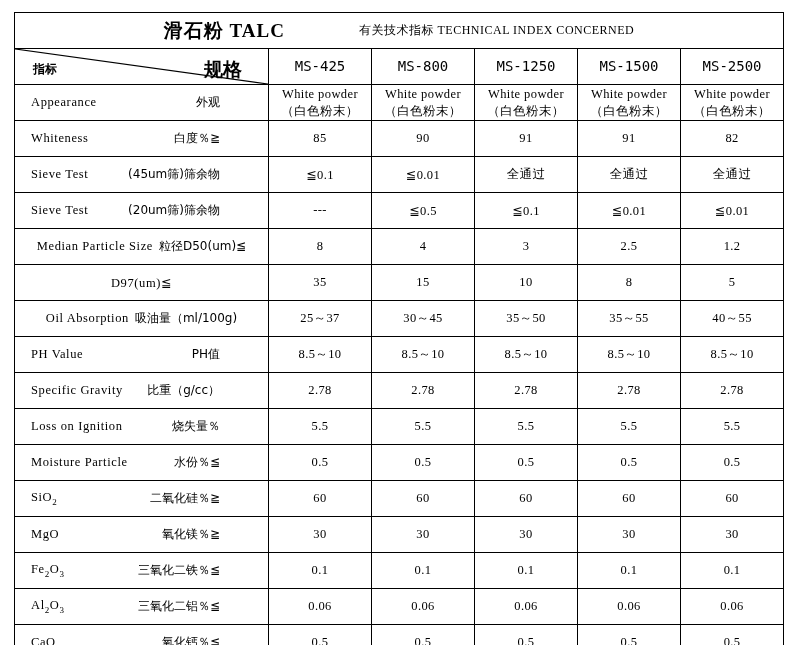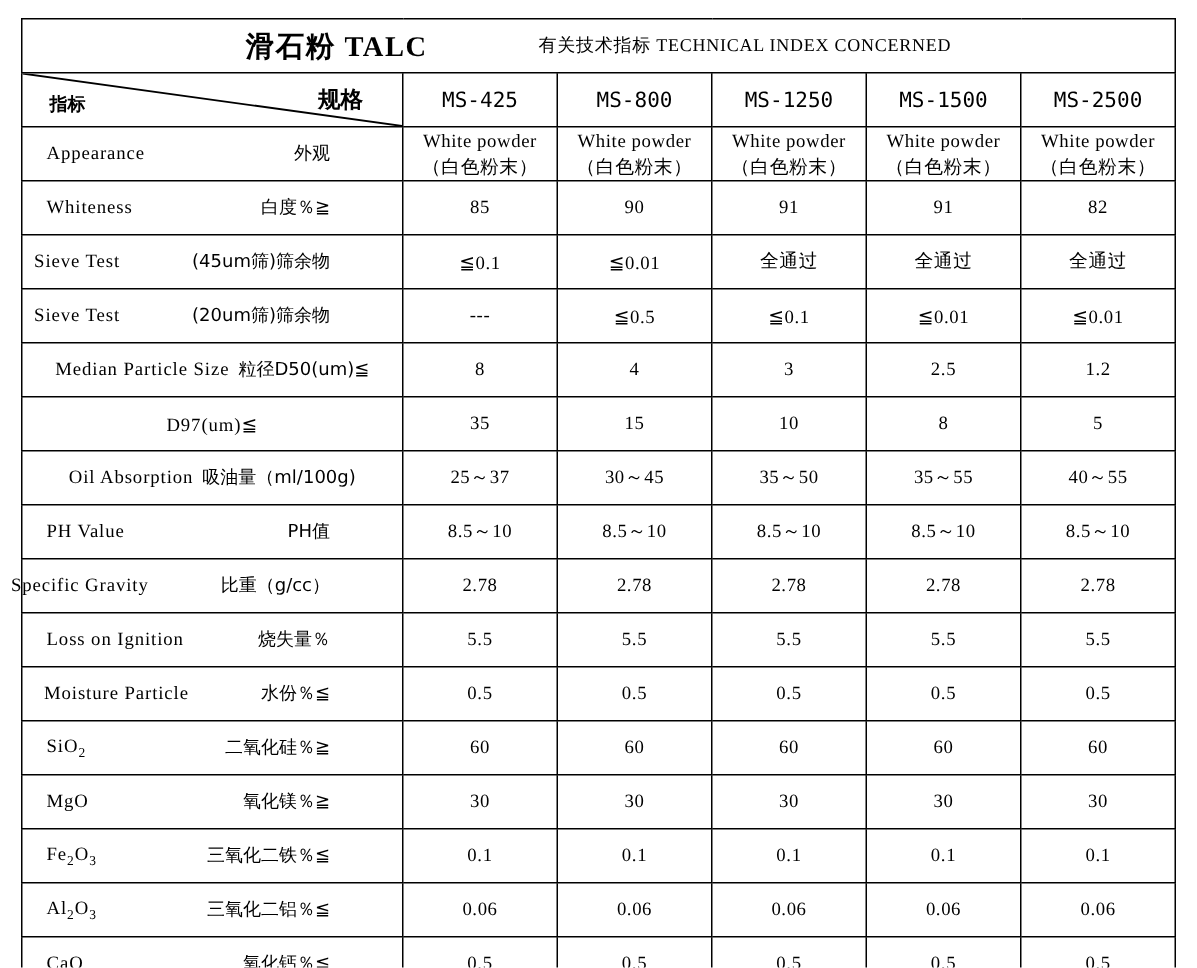--- a/index.html
+++ b/index.html
@@ -91,38 +91,37 @@
     left: 18px;
     bottom: 6px;
     font-size: 12px;
     font-weight: bold;
     font-family: "DejaVu Sans", sans-serif;
   }
   .diag-right {
     position: absolute;
     right: 26px;
     top: 8px;
-    font-size: 15px;
+    font-size: 19px;
     font-weight: bold;
     font-family: "DejaVu Sans", sans-serif;
   }
   .grade-hd {
     font-size: 14px;
     font-family: "DejaVu Sans Mono", monospace;
   }
 
   
   .lbl {
     position: relative;
     height: 100%;
     width: 100%;
     display: flex;
     align-items: center;
     justify-content: flex-end;
-    gap: 24px;
   }
   .lbl-en {
     font-family: "Liberation Serif", serif;
     font-size: 12.5px;
     letter-spacing: 0.6px;
   }
   .lbl-cn {
     font-family: "DejaVu Sans", sans-serif;
     font-size: 12px;
   }

